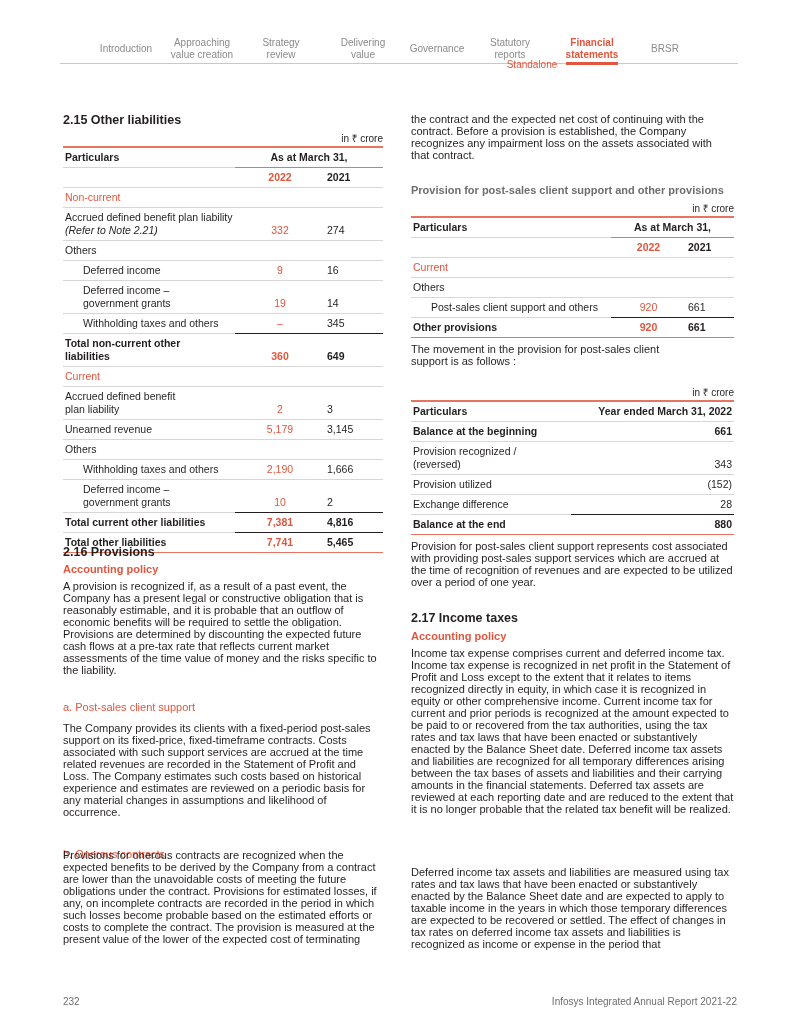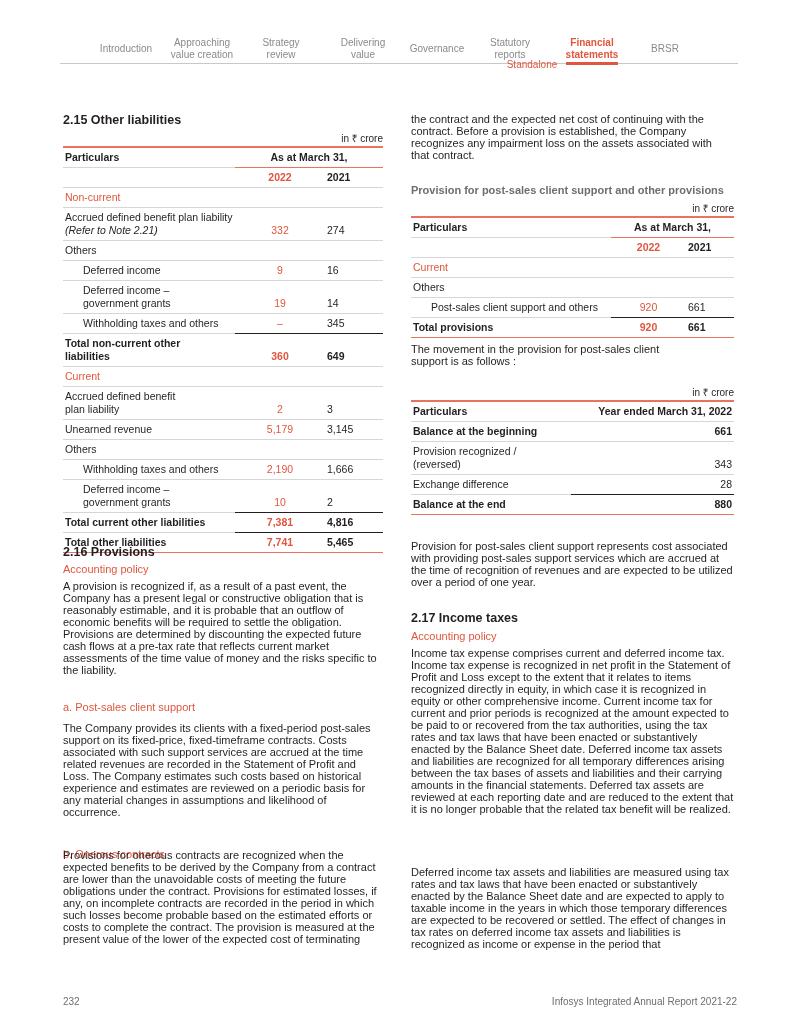--- a/index.html
+++ b/index.html
@@ -12,21 +12,21 @@
   .nav-item.active { color: #e0563e; font-weight: bold; }
   .nav-underline { position: absolute; left: 506px; top: 28px; width: 52px; height: 3px; background: #e0563e; }
   .nav-sub { position: absolute; left: 506px; top: 59px; width: 52px; text-align: center; font-size: 10px; color: #e0563e; }
 
   
   .col { position: absolute; top: 0; }
   .col-left { left: 63px; width: 320px; }
   .col-right { left: 411px; width: 323px; }
 
   h2.sec { font-size: 12.5px; font-weight: bold; color: #231f20; }
-  .policy { font-size: 11px; font-weight: normal; color: #e0563e; }
+  .policy { font-size: 11px; font-weight: bold; color: #e0563e; }
   .sub { font-size: 11px; color: #e0563e; }
   .grey-h { font-size: 11px; font-weight: bold; color: #6d6e70; }
   p.body { font-size: 11px; line-height: 12px; color: #231f20; }
   .unit { font-size: 10px; color: #231f20; text-align: right; }
 
   
   table.fin { border-collapse: collapse; width: 100%; font-size: 10.5px; line-height: 13px; }
   table.fin td { padding: 3px 2px; vertical-align: bottom; border-bottom: 1px solid #d6d6d6; }
   table.fin tr.top td { border-top: 2.5px solid #e8735f; }
   table.fin td.num { text-align: right; }
@@ -190,21 +190,21 @@
         </tr>
     <tr>
           <td colspan="3">Others</td>
         </tr>
     <tr class="ind sumline">
       <td>Post-sales client support and others</td>
       <td class="c22">920</td>
       <td class="c21">661</td>
     </tr>
     <tr class="bold final">
-      <td>Total provisions</td>
+      <td>Other provisions</td>
       <td class="c22">920</td>
       <td class="c21">661</td>
     </tr>
   </tbody>
     </table>
 
   <p class="body" style="position:absolute;top:343px;left:0;width:270px;">The movement in the provision for post-sales client support is as follows :</p>
   <div class="unit" style="position:absolute;top:385px;right:0;width:120px;">in ₹ crore</div>
 
   <table class="fin" style="position:absolute;top:400px;left:0;width:323px;">
@@ -218,20 +218,24 @@
       <td class="num">Year ended March 31, 2022</td>
     </tr>
     <tr class="bold">
       <td>Balance at the beginning</td>
       <td class="num">661</td>
     </tr>
     <tr>
       <td style="padding-right:40px">Provision recognized / (reversed)</td>
       <td class="num">343</td>
     </tr>
+    <tr>
+      <td>Provision utilized</td>
+      <td class="num">(152)</td>
+    </tr>
     <tr class="sumline">
       <td>Exchange difference</td>
       <td class="num">28</td>
     </tr>
     <tr class="bold final">
       <td>Balance at the end</td>
       <td class="num">880</td>
     </tr>
   </tbody>
     </table>

